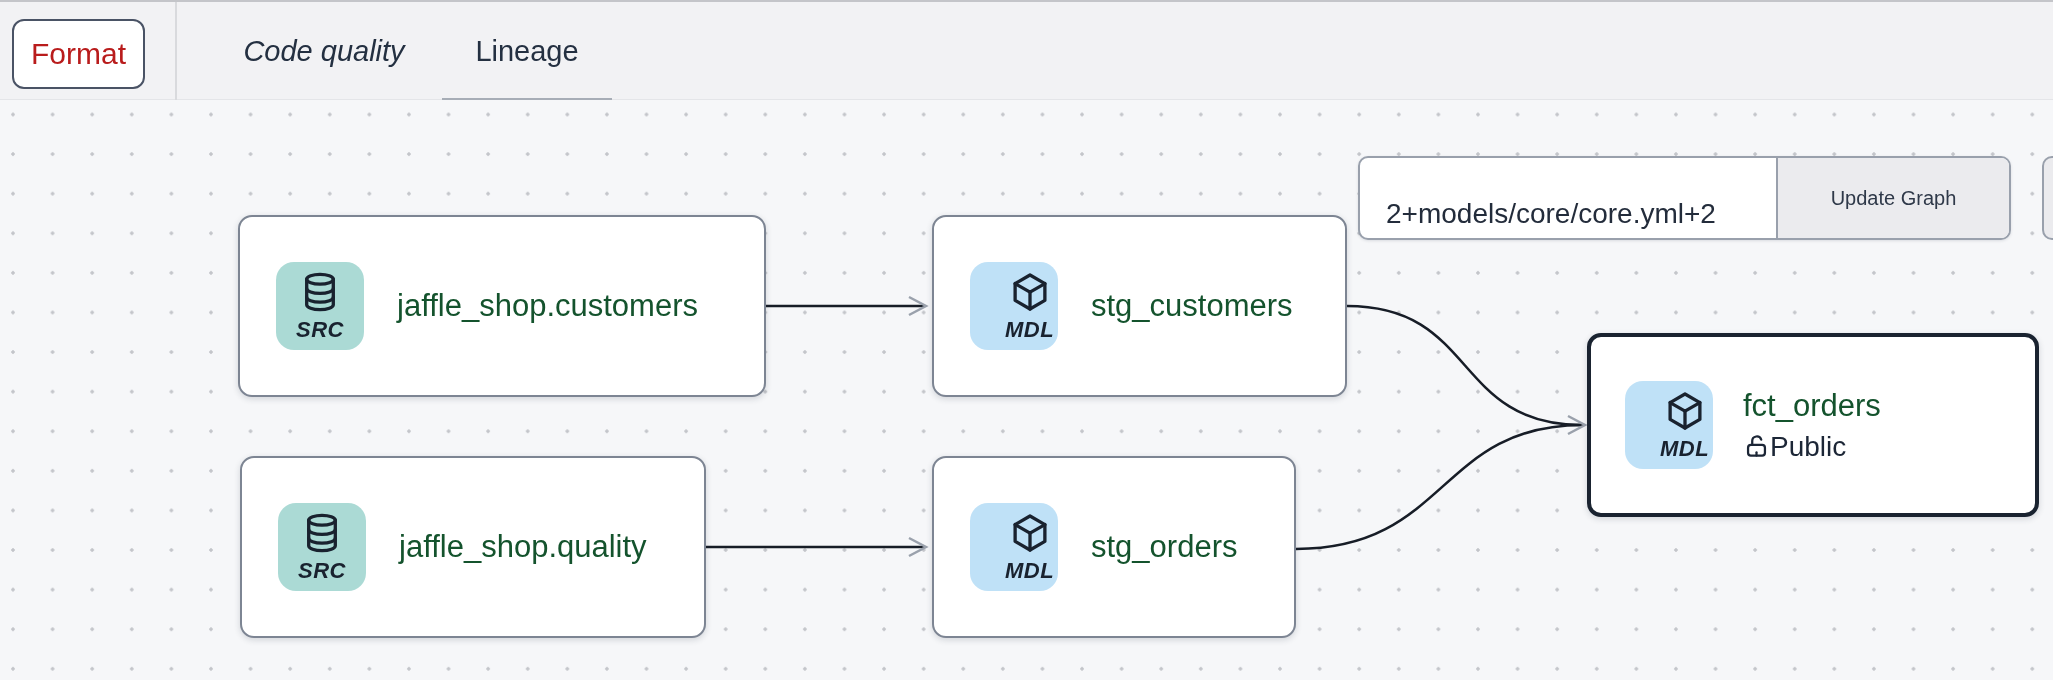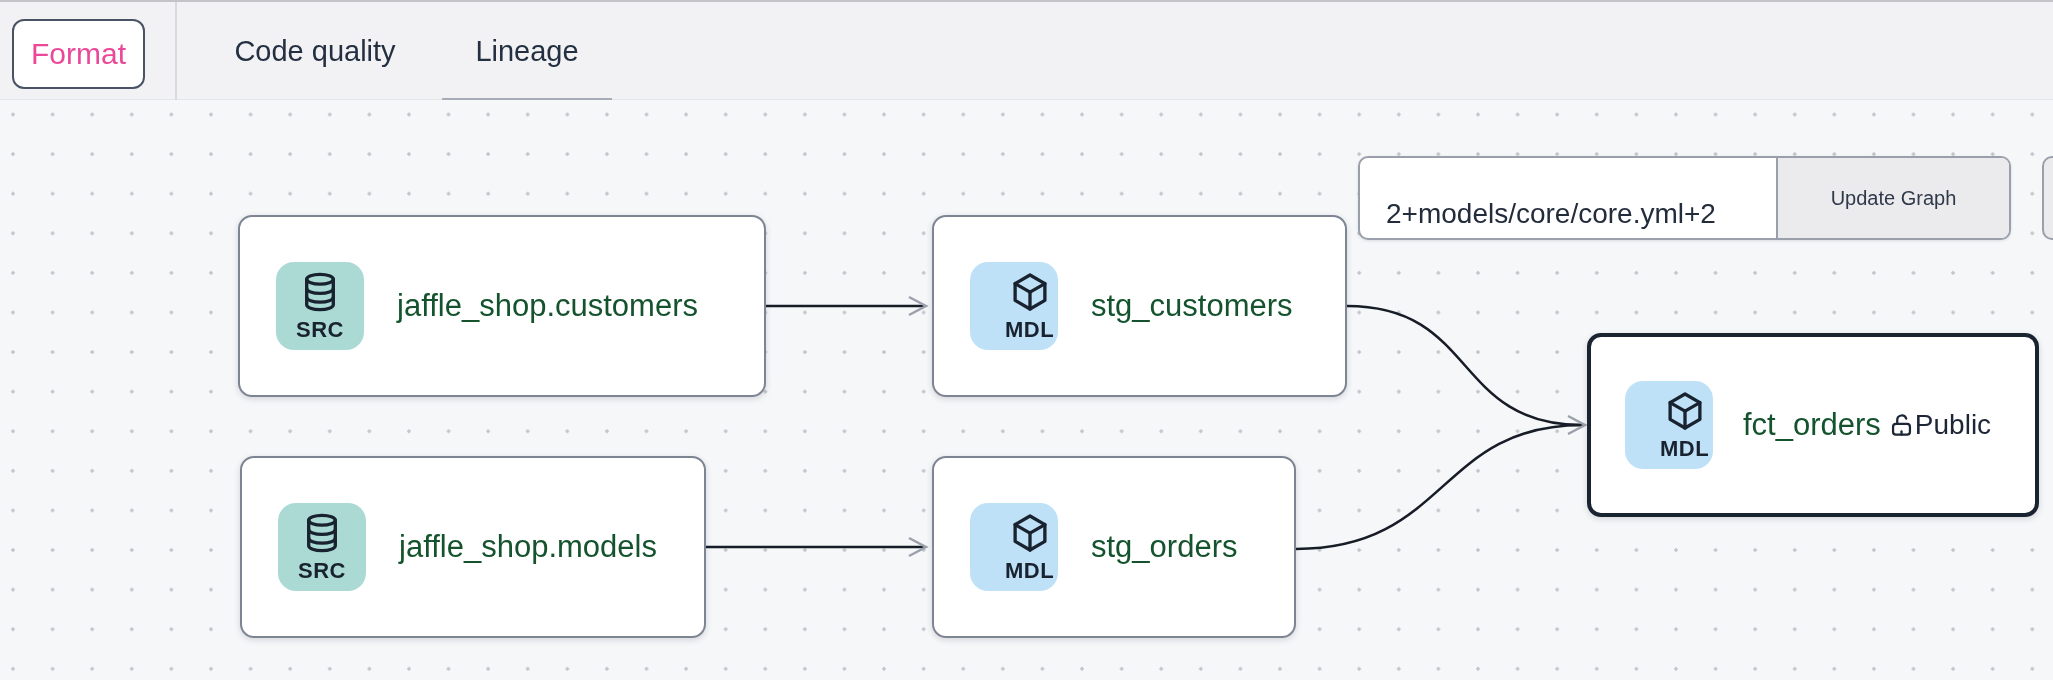--- a/index.html
+++ b/index.html
@@ -10,30 +10,30 @@
   }
   
   .topbar{
     position:absolute;left:0;top:0;width:2053px;height:100px;
     background:#f2f2f4;border-top:2px solid #c4c5c9;border-bottom:1px solid #e4e5e8;
   }
   .format-btn{
     position:absolute;left:12px;top:17px;width:133px;height:70px;
     background:#ffffff;border:2px solid #4a5365;border-radius:12px;
     display:flex;align-items:center;justify-content:center;
-    font-size:30px;color:#ec4899;cursor:pointer;
+    font-size:30px;color:#b91c1c;cursor:pointer;
   }
   .topbar-divider{
     position:absolute;left:175px;top:0;width:2px;height:98px;background:#d9dadd;
   }
   .tab{
     position:absolute;top:0;height:98px;display:flex;align-items:center;justify-content:center;
     font-size:29px;color:#243041;font-weight:500;cursor:pointer;
   }
-  .tab-code{left:210px;width:210px;}
+  .tab-code{left:219px;width:210px;font-style:italic;}
   .tab-lineage{left:442px;width:170px;align-items:center;}
   .tab-underline{
     position:absolute;left:0;bottom:-6px;width:100%;height:8px;background:#a7adb6;
   }
   
   .canvas{
     position:absolute;left:0;top:100px;width:2053px;height:580px;
     background-color:#f6f7f9;
     background-image:radial-gradient(circle,#c3c5ca 1.5px, rgba(195,197,202,0) 1.8px);
     background-size:39.6px 39.6px;background-position:-6.8px -5.3px;
@@ -48,23 +48,23 @@
     box-shadow:0 2px 6px rgba(25,35,55,0.16);cursor:pointer;
   }
   .node.selected{border:4px solid #1a2330;padding-left:34px;}
   .badge{
     width:88px;height:88px;border-radius:18px;flex:0 0 auto;
     display:flex;flex-direction:column;align-items:center;justify-content:center;
   }
   .badge.src{background:#abdad5;}
   .badge.mdl{background:#bfe1f7;padding-left:31px;}
   .badge svg{width:42px;height:42px;display:block;}
-  .badge .badge-label{font-size:22px;font-weight:600;color:#19222f;letter-spacing:.5px;line-height:24px;margin-top:5px;}
+  .badge .badge-label{font-size:22px;font-weight:600;color:#19222f;letter-spacing:.5px;line-height:24px;margin-top:5px;font-style:italic;}
   .node-title{font-size:31px;color:#14532d;font-weight:500;white-space:nowrap;}
-  .title-block{display:flex;flex-direction:row;justify-content:center;gap:7px;}
+  .title-block{display:flex;flex-direction:column;justify-content:center;gap:7px;}
   .access-row{display:flex;align-items:center;font-size:28px;color:#1c2636;}
   .access-row svg{width:27px;height:27px;display:block;}
   
   .selector-group{
     position:absolute;left:1358px;top:56px;width:653px;height:84px;
     border:2px solid #99a0ac;border-radius:10px;background:#ffffff;
     display:flex;overflow:hidden;box-shadow:0 1px 3px rgba(25,35,55,0.12);
   }
   .selector-group input{
     flex:1;border:none;outline:none;background:transparent;
@@ -135,21 +135,21 @@
     <div class="node" style="left:240px;top:356px;width:466px;height:182px">
       <div class="badge src">
         <svg viewBox="0 0 24 24" fill="none" stroke="#19222f" stroke-width="1.9" stroke-linecap="round" stroke-linejoin="round">
           <ellipse cx="12" cy="4.7" rx="7.6" ry="2.8"></ellipse>
           <path d="M4.4 4.7v14.6c0 1.55 3.4 2.8 7.6 2.8s7.6-1.25 7.6-2.8V4.7"></path>
           <path d="M4.4 10c0 1.55 3.4 2.8 7.6 2.8s7.6-1.25 7.6-2.8"></path>
           <path d="M4.4 15c0 1.55 3.4 2.8 7.6 2.8s7.6-1.25 7.6-2.8"></path>
         </svg>
         <span class="badge-label">SRC</span>
       </div>
-      <div class="node-title">jaffle_shop.models</div>
+      <div class="node-title">jaffle_shop.quality</div>
     </div>
 
     <div class="node" style="left:932px;top:356px;width:364px;height:182px">
       <div class="badge mdl">
         <svg viewBox="0 0 24 24" fill="none" stroke="#19222f" stroke-width="1.9" stroke-linecap="round" stroke-linejoin="round">
           <path d="M12 2.3 20.5 7.2 V16.8 L12 21.7 3.5 16.8 V7.2 Z"></path>
           <path d="M3.5 7.2 L12 12.1 L20.5 7.2"></path>
           <path d="M12 12.1 V21.7"></path>
         </svg>
         <span class="badge-label">MDL</span>

